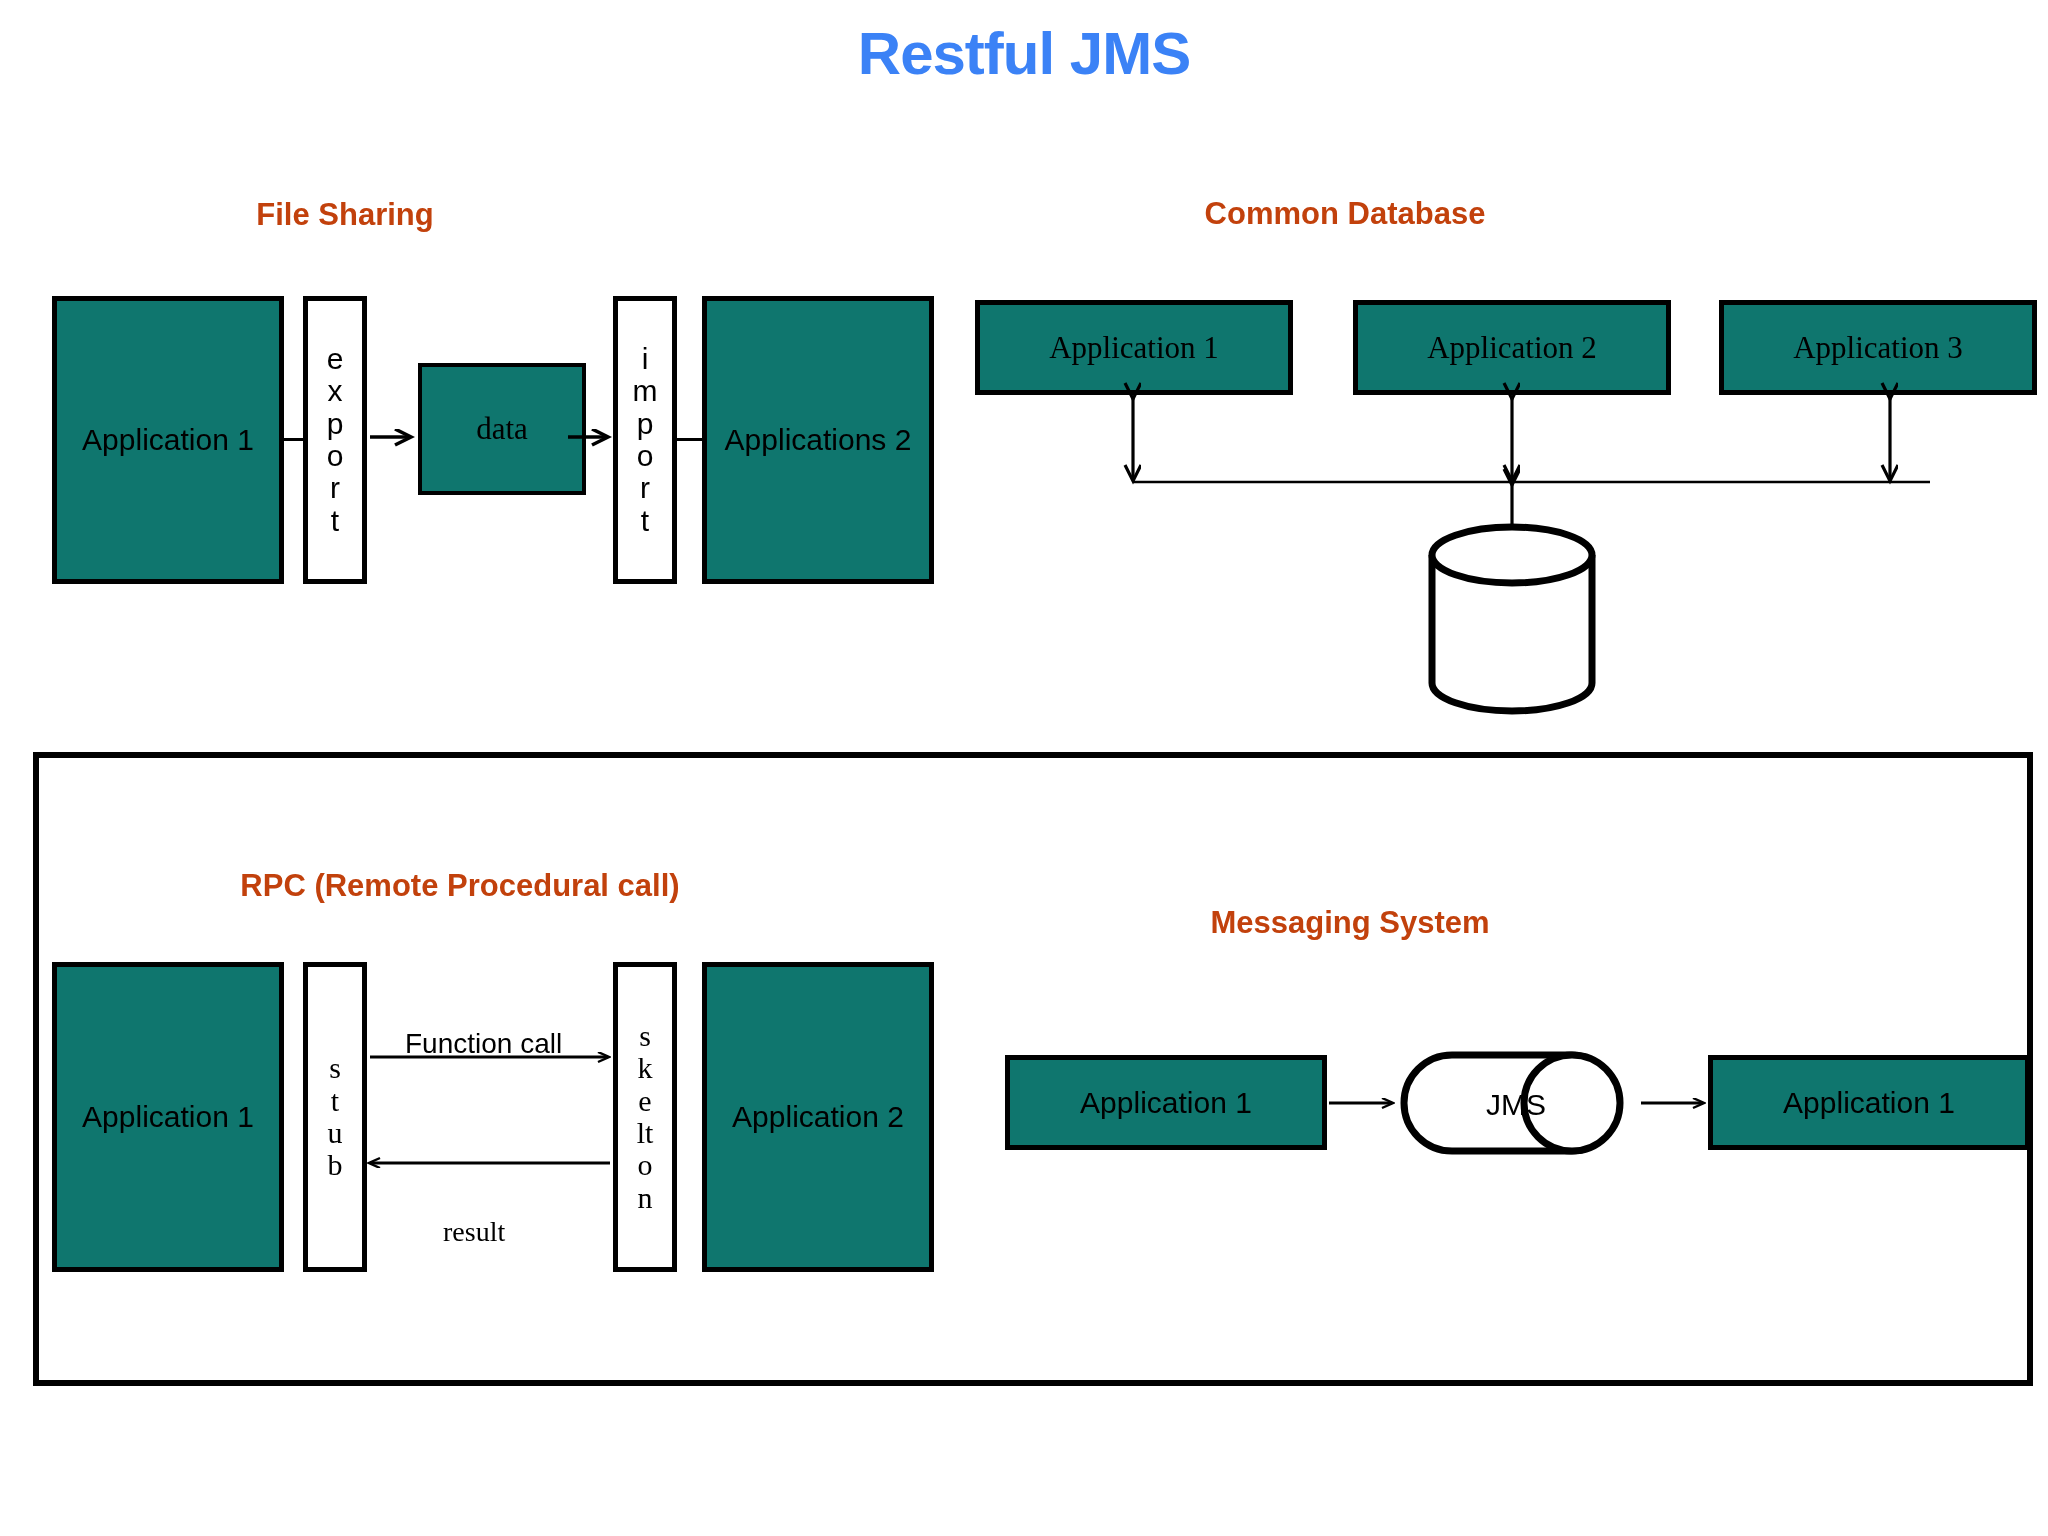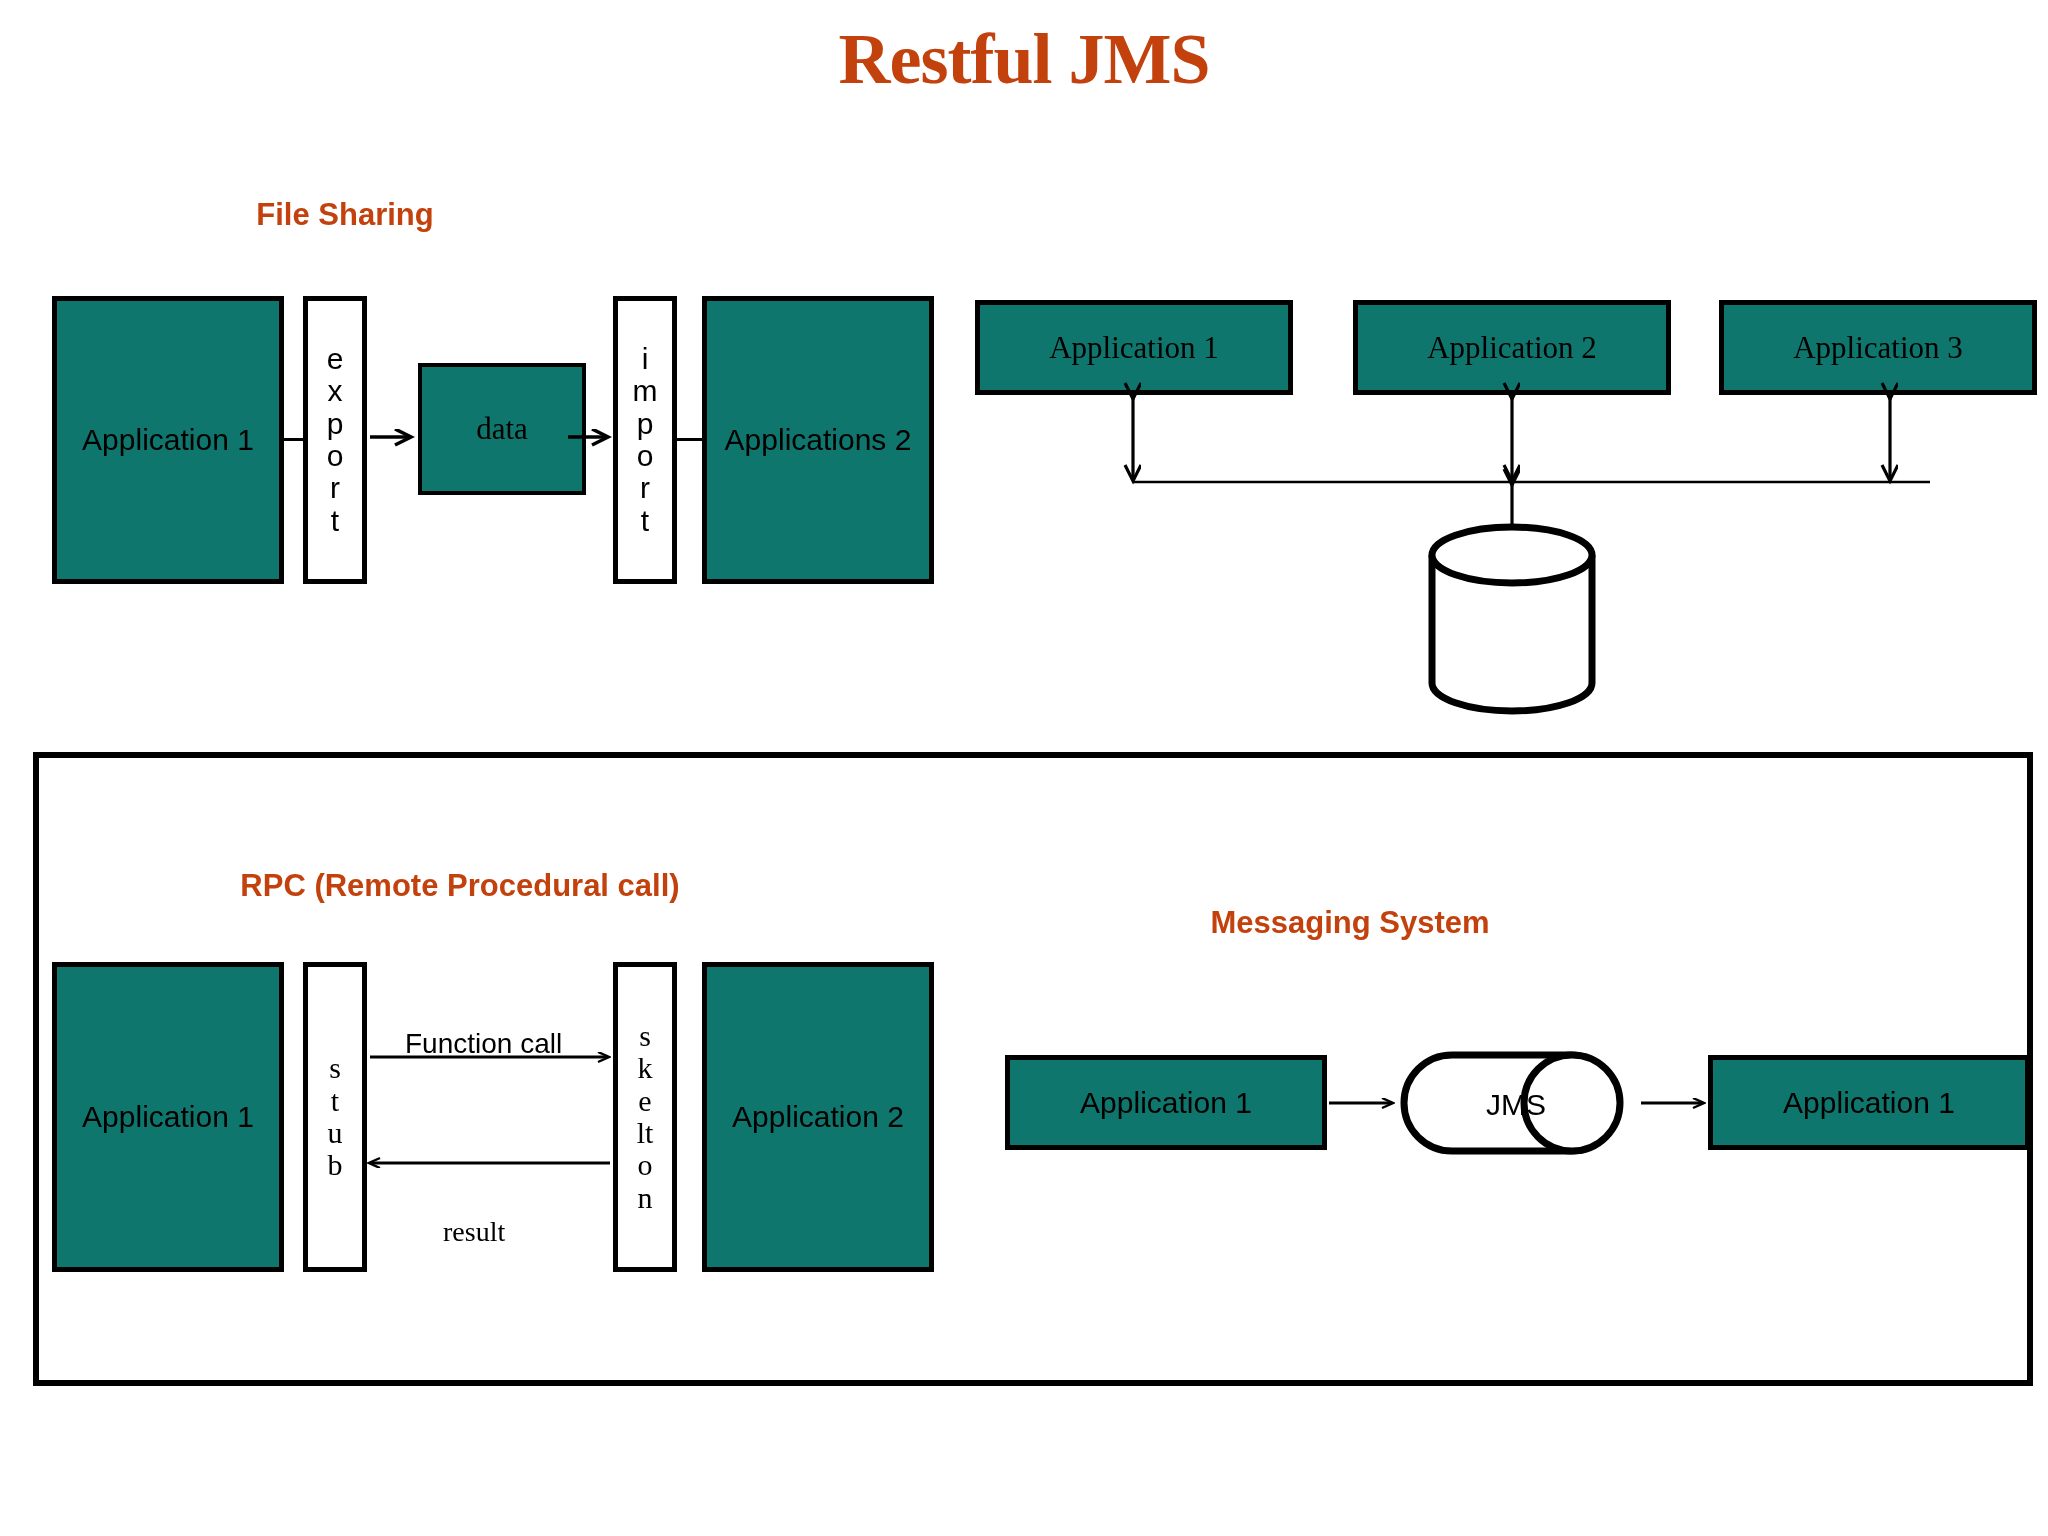--- a/index.html
+++ b/index.html
@@ -20,25 +20,25 @@
     width: 2048px;
     height: 1536px;
   }
   .abs { position: absolute; }
 
   
   #page-title {
     left: 0; top: 22px;
     width: 2048px;
     text-align: center;
-    font-family: Liberation Serif, serif;
+    font-family: Liberation Sans, sans-serif;
     font-weight: bold;
-    font-size: 72px;
+    font-size: 60px;
     letter-spacing: -1px;
-    color: #c2410c;
+    color: #3b82f6;
     line-height: 1.05;
   }
 
   
   .section-heading {
     font-family: "Liberation Sans", sans-serif;
     font-weight: bold;
     font-size: 31px;
     color: #c2410c;
     text-align: center;
@@ -152,20 +152,21 @@
     <span class="ltr">r</span>
     <span class="ltr">t</span>
   </div>
 
   <div class="abs hline" style="left:673px; top:438px; width:32px;"></div>
 
   <div class="abs box" style="left:702px; top:296px; width:232px; height:288px;">
     <span class="box-label-sans">Applications 2</span>
   </div>
 
+  <div class="abs section-heading" style="left:1125px; top:196px; width:440px;">Common Database</div>
 
   <div class="abs box" style="left:975px; top:300px; width:318px; height:95px;">
     <span class="box-label-serif">Application 1</span>
   </div>
 
   <div class="abs box" style="left:1353px; top:300px; width:318px; height:95px;">
     <span class="box-label-serif">Application 2</span>
   </div>
 
   <div class="abs box" style="left:1719px; top:300px; width:318px; height:95px;">

